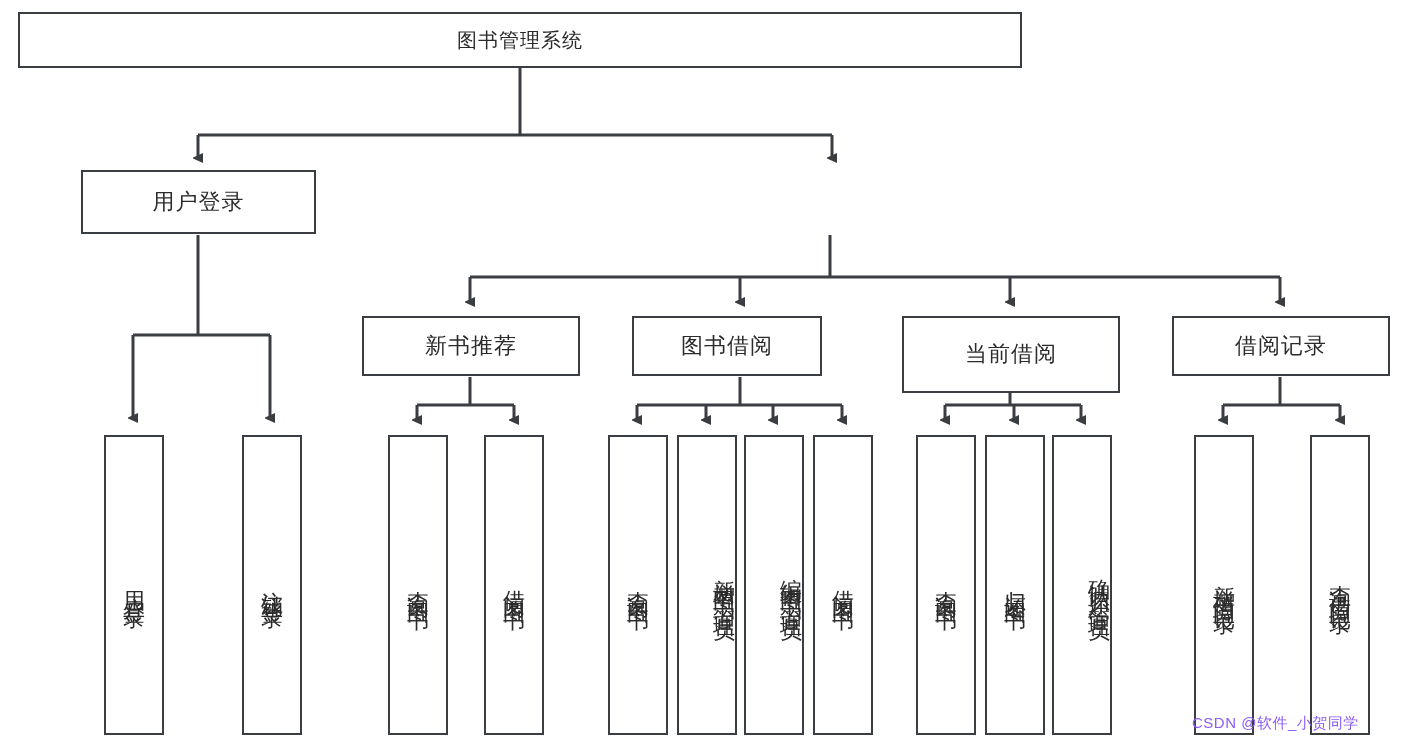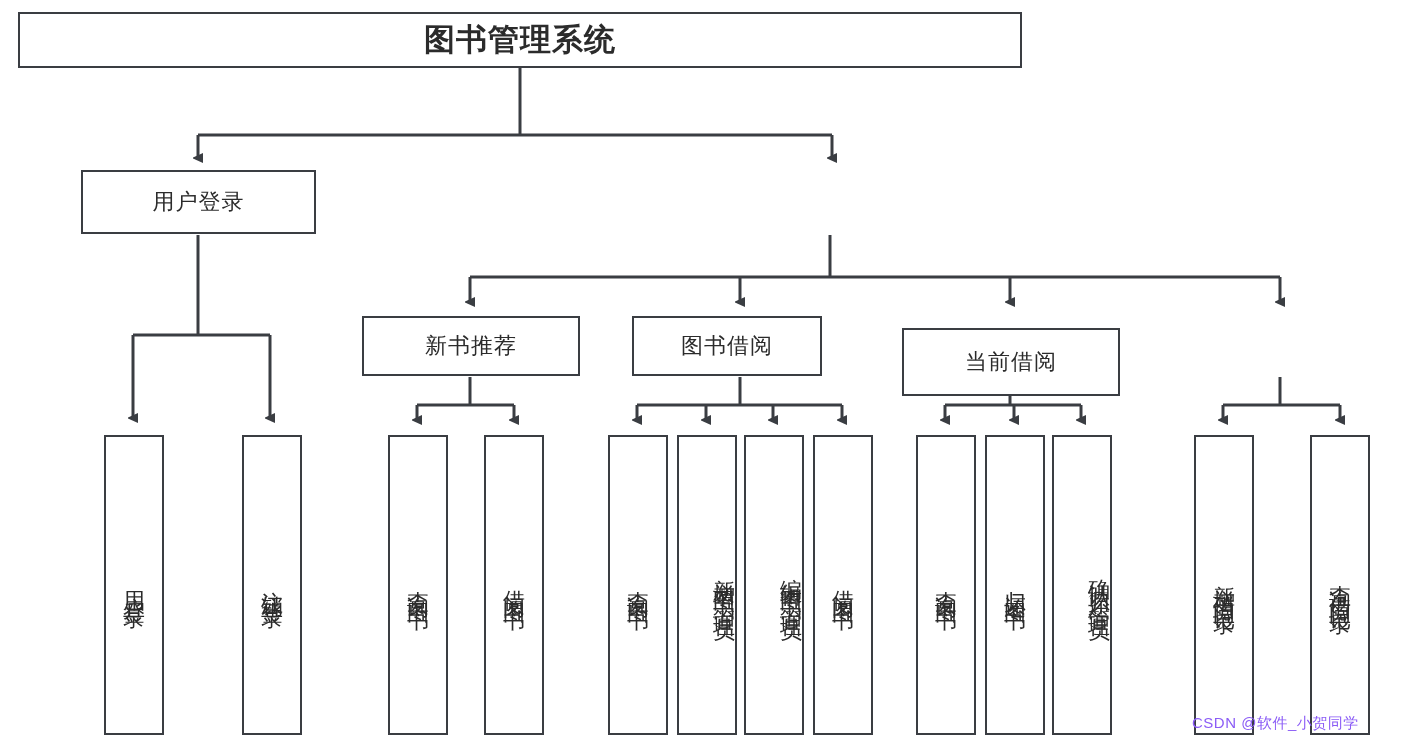--- a/index.html
+++ b/index.html
@@ -33,22 +33,21 @@
     align-items: center;
     justify-content: center;
     color: #2b2b2b;
   }
   .node-h {
     font-size: 22px;
     letter-spacing: 1px;
     line-height: 1.1;
   }
   .node-root {
-    font-size: 31px;
-    font-weight: bold;
+    font-size: 20px;
   }
   .node-v {
     writing-mode: vertical-rl;
     text-orientation: upright;
     font-size: 22px;
     letter-spacing: 6px;
     align-items: flex-start;
     justify-content: center;
     padding-top: 6px;
     line-height: 1.0;
@@ -120,21 +119,22 @@
       <path d="M1340,405 L1340,420" marker-end="url(#arrow)"></path>
     </g>
   </svg>
 
   <div class="node node-h node-root" style="left:18px; top:12px; width:1004px; height:56px;">图书管理系统</div>
 
   <div class="node node-h" style="left:81px; top:170px; width:235px; height:64px;">用户登录</div>
 
   <div class="node node-h" style="left:362px; top:316px; width:218px; height:60px;">新书推荐</div>
   <div class="node node-h" style="left:632px; top:316px; width:190px; height:60px;">图书借阅</div>
-  <div class="node node-h" style="left:902px; top:328px; width:218px; height:68px;text-align:center;">当前借阅</div>
+  <div class="node node-h" style="left:902px; top:316px; width:218px; height:77px;text-align:center;">当前借阅</div>
+  <div class="node node-h" style="left:1172px; top:316px; width:218px; height:60px;">借阅记录</div>
 
   <div class="node node-v center-text" style="left:104px; top:435px; width:60px; height:300px;">用户登录</div>
   <div class="node node-v center-text" style="left:242px; top:435px; width:60px; height:300px;">注销登录</div>
 
   <div class="node node-v center-text" style="left:388px; top:435px; width:60px; height:300px;">查询图书</div>
   <div class="node node-v center-text" style="left:484px; top:435px; width:60px; height:300px;">借阅图书</div>
 
   <div class="node node-v center-text" style="left:608px; top:435px; width:60px; height:300px;">查询图书</div>
   <div class="node node-v" style="left:677px; top:435px; width:60px; height:300px;">新增图书（管理员）</div>
   <div class="node node-v" style="left:744px; top:435px; width:60px; height:300px;">编辑图书（管理员）</div>

